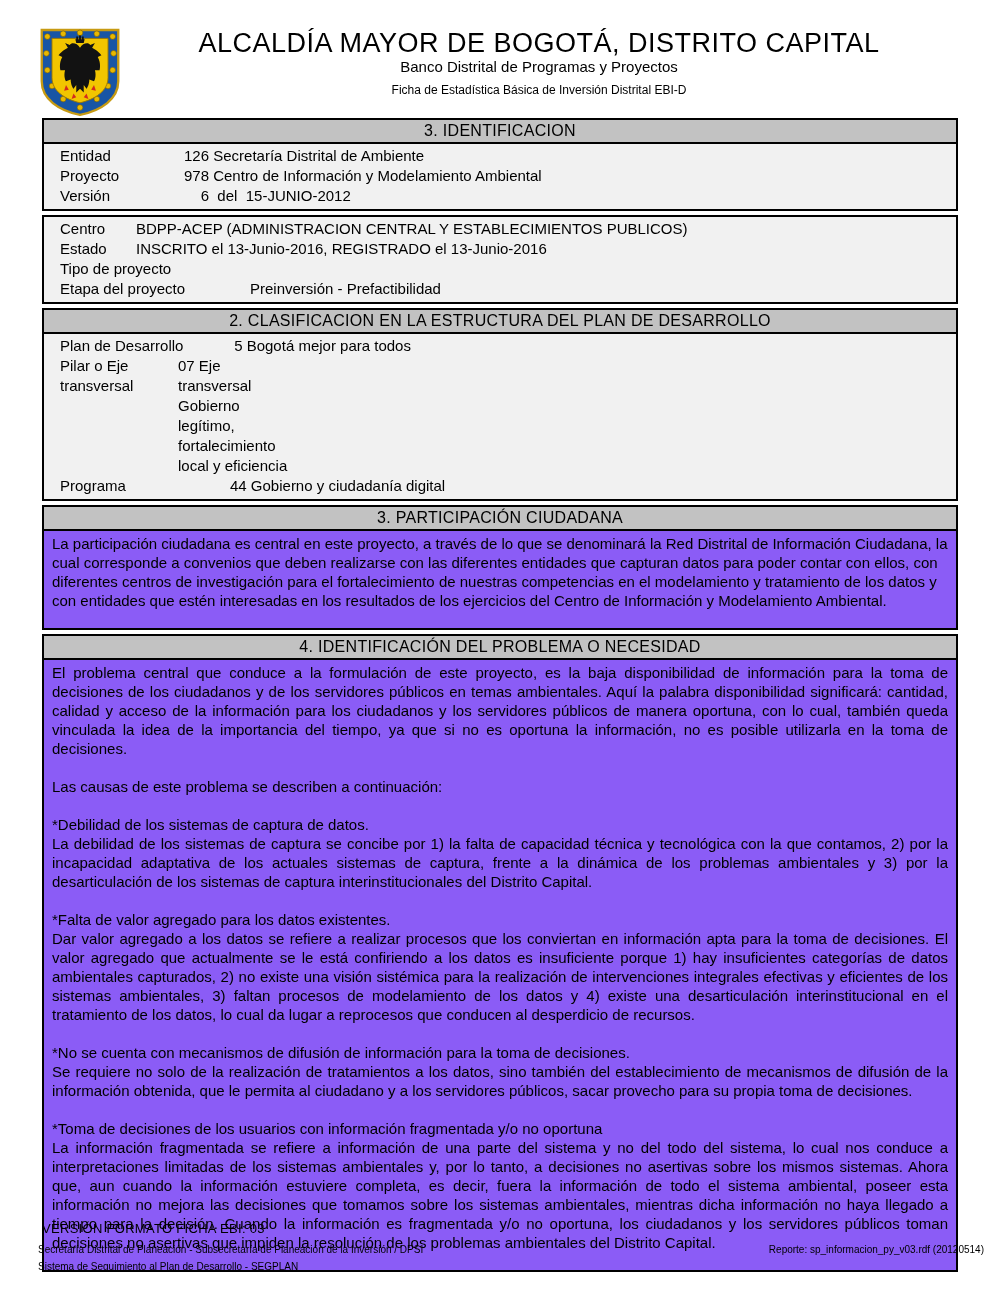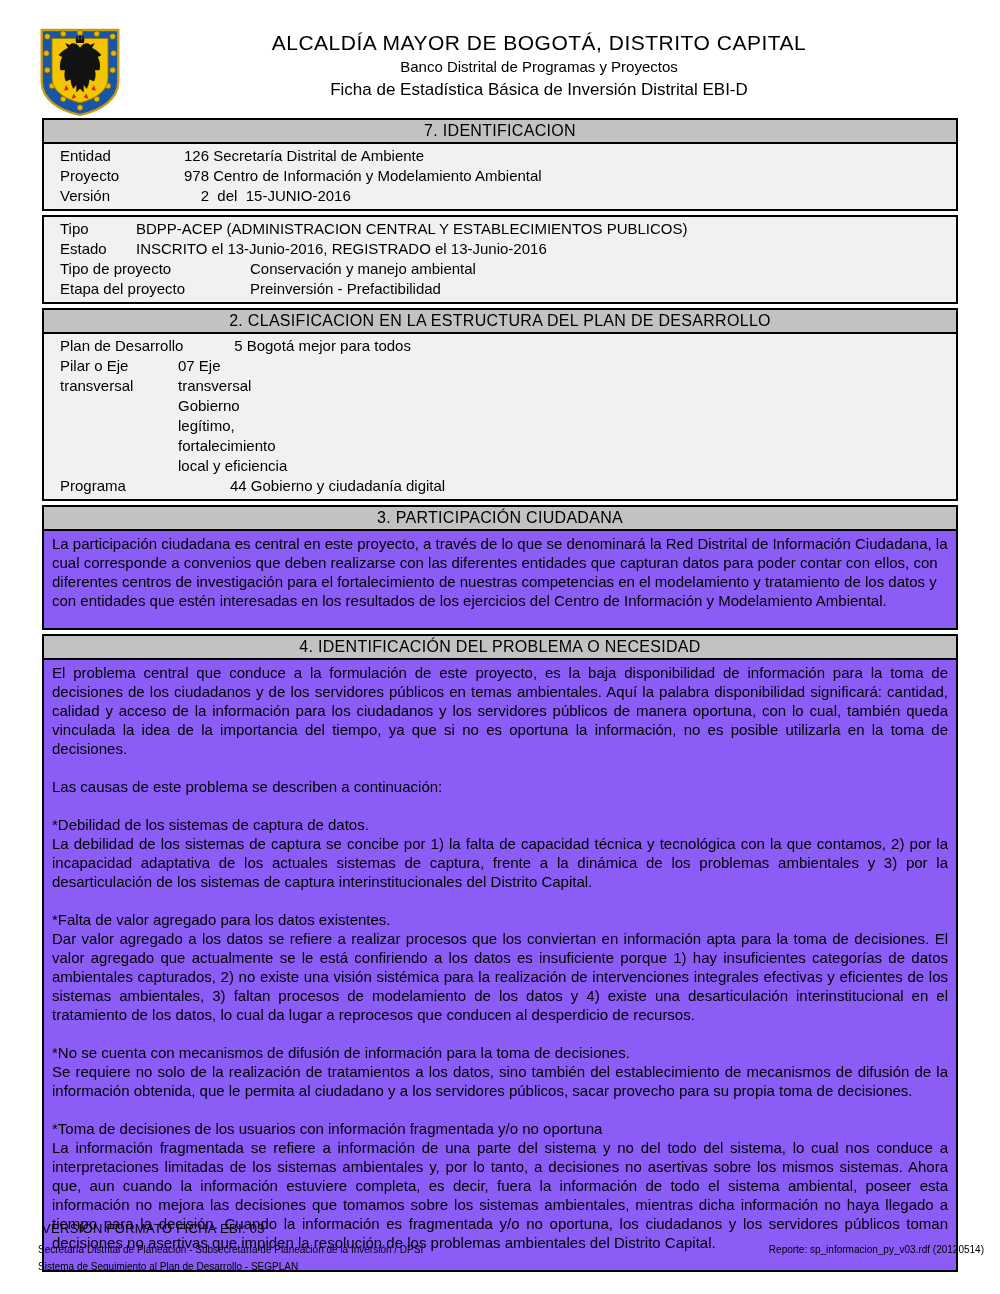--- a/index.html
+++ b/index.html
@@ -8,23 +8,23 @@
     width:1000px;height:1294px;
     background:#ffffff;
     font-family:"Liberation Sans","DejaVu Sans",sans-serif;
     color:#000;
     overflow:hidden;
   }
   
   .doc-header{position:relative;height:116px;}
   .logo{position:absolute;left:38px;top:27px;width:84px;height:90px;}
   .titles{margin-left:122px;margin-right:44px;text-align:center;padding-top:30px;}
-  .t1{font-size:21px;letter-spacing:.5px;line-height:26px;}
+  .t1{font-size:27px;letter-spacing:.5px;line-height:26px;}
   .t2{font-size:15px;line-height:22px;}
-  .t3{font-size:17px;line-height:24px;}
+  .t3{font-size:12px;line-height:24px;}
   
   .boxes{margin:2px 42px 0 42px;}
   .box{border:2px solid #000;background:#f1f1f1;margin-bottom:4px;}
   .bar{
     background:#c2c2c2;border-bottom:2px solid #000;
     text-align:center;font-size:16px;line-height:19px;padding:1px 0 2px;
     letter-spacing:.3px;
   }
   .rows{padding:2px 0 3px;}
   .row{display:flex;font-size:15px;line-height:20px;padding:0 16px;}
@@ -90,50 +90,49 @@
     <div class="titles">
       <div class="t1">ALCALDÍA MAYOR DE BOGOTÁ, DISTRITO CAPITAL</div>
       <div class="t2">Banco Distrital de Programas y Proyectos</div>
       <div class="t3">Ficha de Estadística Básica de Inversión Distrital EBI-D</div>
     </div>
   </div>
 
   <div class="boxes">
 
     <div class="box">
-      <div class="bar">7. IDENTIFICACION</div>
+      <div class="bar">3. IDENTIFICACION</div>
       <div class="rows">
         <div class="row">
           <span class="lbl">Entidad</span>
           <span class="val">126 Secretaría Distrital de Ambiente</span>
         </div>
         <div class="row">
           <span class="lbl">Proyecto</span>
           <span class="val">978 Centro de Información y Modelamiento Ambiental</span>
         </div>
         <div class="row">
           <span class="lbl">Versión</span>
-          <span class="val">    2  del  15-JUNIO-2016</span>
+          <span class="val">    6  del  15-JUNIO-2012</span>
         </div>
       </div>
     </div>
 
     <div class="box">
       <div class="rows">
         <div class="row">
-          <span class="lbl-s">Tipo</span>
+          <span class="lbl-s">Centro</span>
           <span class="val">BDPP-ACEP (ADMINISTRACION CENTRAL Y ESTABLECIMIENTOS PUBLICOS)</span>
         </div>
         <div class="row">
           <span class="lbl-s">Estado</span>
           <span class="val">INSCRITO el 13-Junio-2016, REGISTRADO el 13-Junio-2016</span>
         </div>
         <div class="row">
           <span class="lbl-l">Tipo de proyecto</span>
-          <span class="val">Conservación y manejo ambiental</span>
         </div>
         <div class="row">
           <span class="lbl-l">Etapa del proyecto</span>
           <span class="val">Preinversión - Prefactibilidad</span>
         </div>
       </div>
     </div>
 
     <div class="box">
       <div class="bar">2. CLASIFICACION EN LA ESTRUCTURA DEL PLAN DE DESARROLLO</div>

